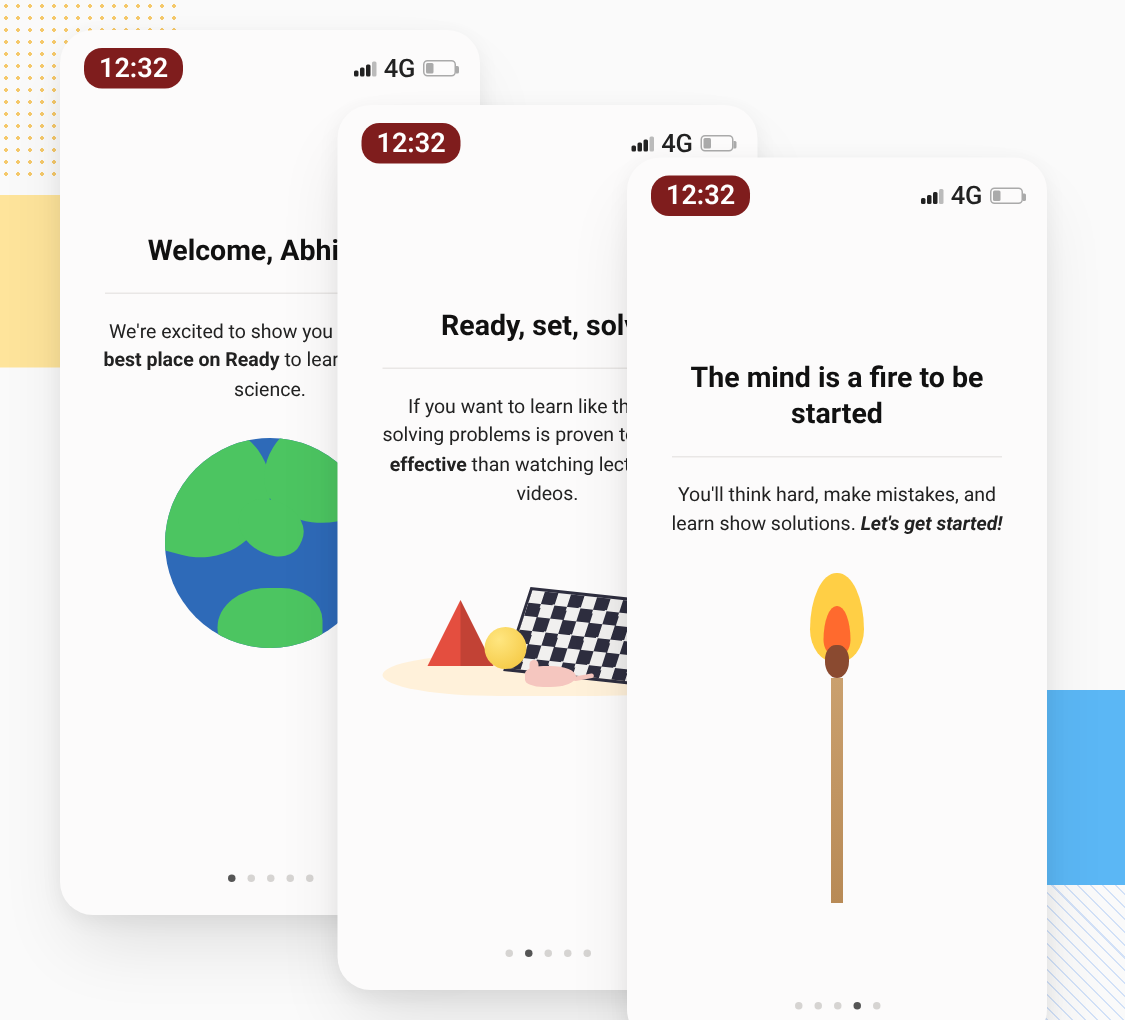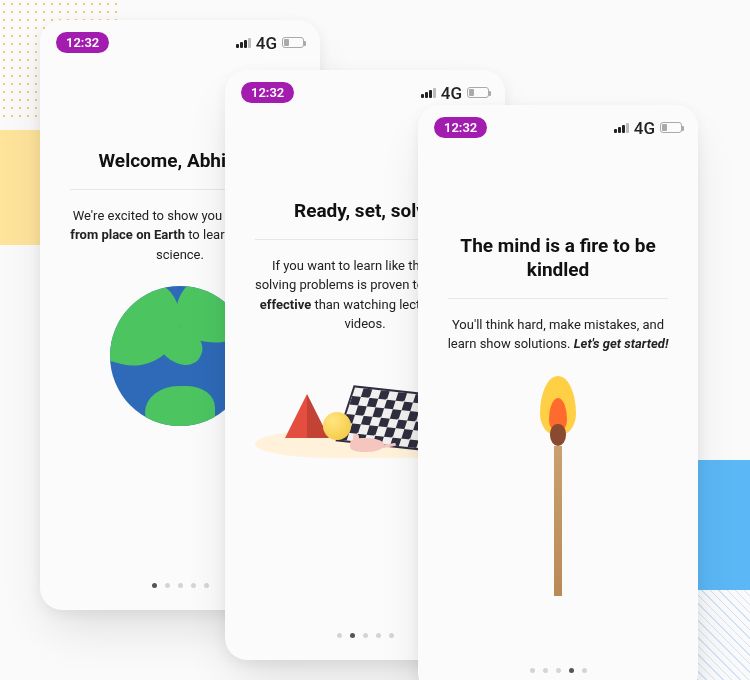--- a/index.html
+++ b/index.html
@@ -41,21 +41,21 @@
   }
   .phone.p1 { top:20px;  left:40px;  z-index:1; }
   .phone.p2 { top:70px;  left:225px; z-index:2; }
   .phone.p3 { top:105px; left:418px; z-index:3; }
 
   .status {
     display:flex; align-items:center; justify-content:space-between;
     padding:12px 16px 6px 16px;
   }
   .time-pill {
-    background:#a21caf; color:#fff; font-weight:600; font-size:13px;
+    background:#7f1d1d; color:#fff; font-weight:600; font-size:18px;
     border-radius:12px; padding:3px 10px;
   }
   .status-right { display:flex; align-items:center; gap:5px; }
   .net-label { font-size:17px; font-weight:500; color:#222;}
   .sig-bars { display:flex; align-items:flex-end; gap:1.5px; }
   .sig-bars span { width:2.5px; background:#222; display:block; border-radius:1px;}
   .sig-bars span:nth-child(1){height:4px;}
   .sig-bars span:nth-child(2){height:6px;}
   .sig-bars span:nth-child(3){height:8px;}
   .sig-bars span:nth-child(4){height:10px; background:#bbb;}
@@ -209,21 +209,21 @@
       <div class="batt">
           <div class="fill"></div>
         </div>
     </div>
   </div>
 
   <div class="content">
     <div class="title">Welcome, Abhinav!</div>
     <div class="divider"></div>
     <div class="body">
-      <span>We're excited to show you around the </span><b>from place on Earth</b><span> to learn math and science.</span>
+      <span>We're excited to show you around the </span><b>best place on Ready</b><span> to learn math and science.</span>
     </div>
     <div class="illus">
       <div class="globe">
         <div class="land l1"></div>
           <div class="land l2"></div>
           <div class="land l3"></div>
           <div class="land l4"></div>
       </div>
     </div>
   </div>
@@ -292,21 +292,21 @@
           <span></span>
         </div>
       <div class="net-label">4G</div>
       <div class="batt">
           <div class="fill"></div>
         </div>
     </div>
   </div>
 
   <div class="content">
-    <div class="title">The mind is a fire to be kindled</div>
+    <div class="title">The mind is a fire to be started</div>
     <div class="divider"></div>
     <div class="body">
       <span>You'll think hard, make mistakes, and learn show solutions. </span><em>Let's get started!</em>
     </div>
     <div class="illus">
       <div class="match-wrap">
         <div class="flame">
           <div class="outer"></div>
             <div class="inner"></div>
         </div>

